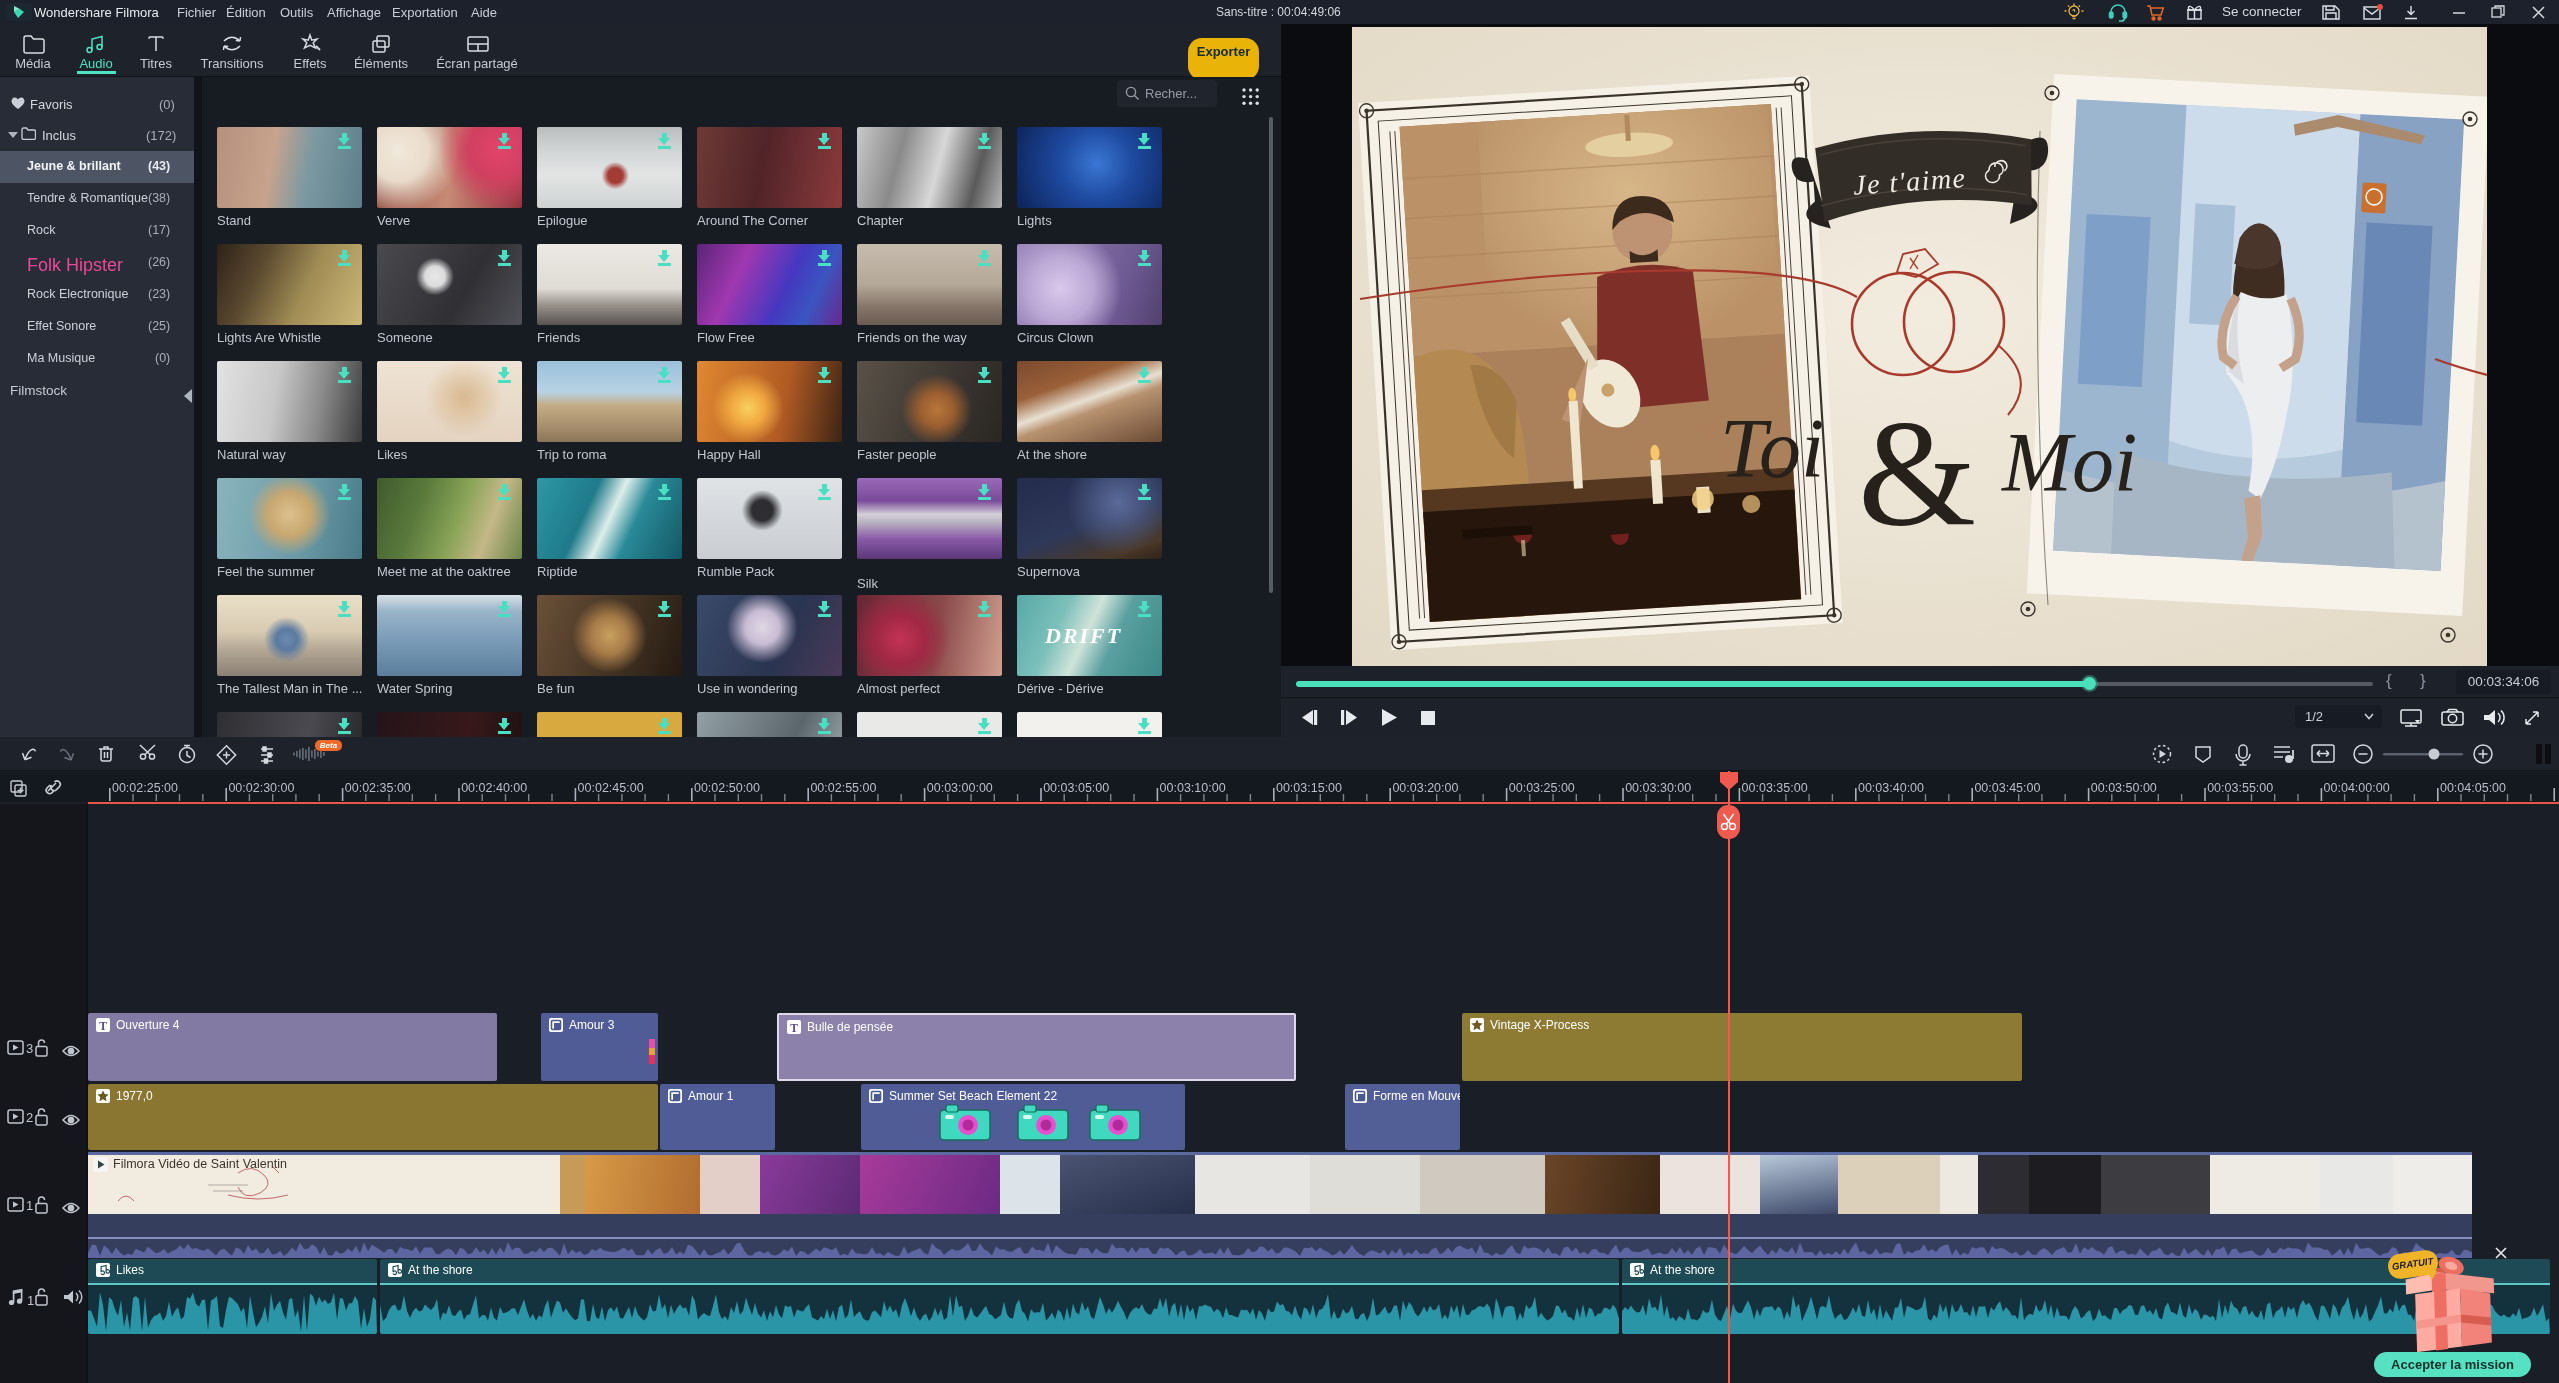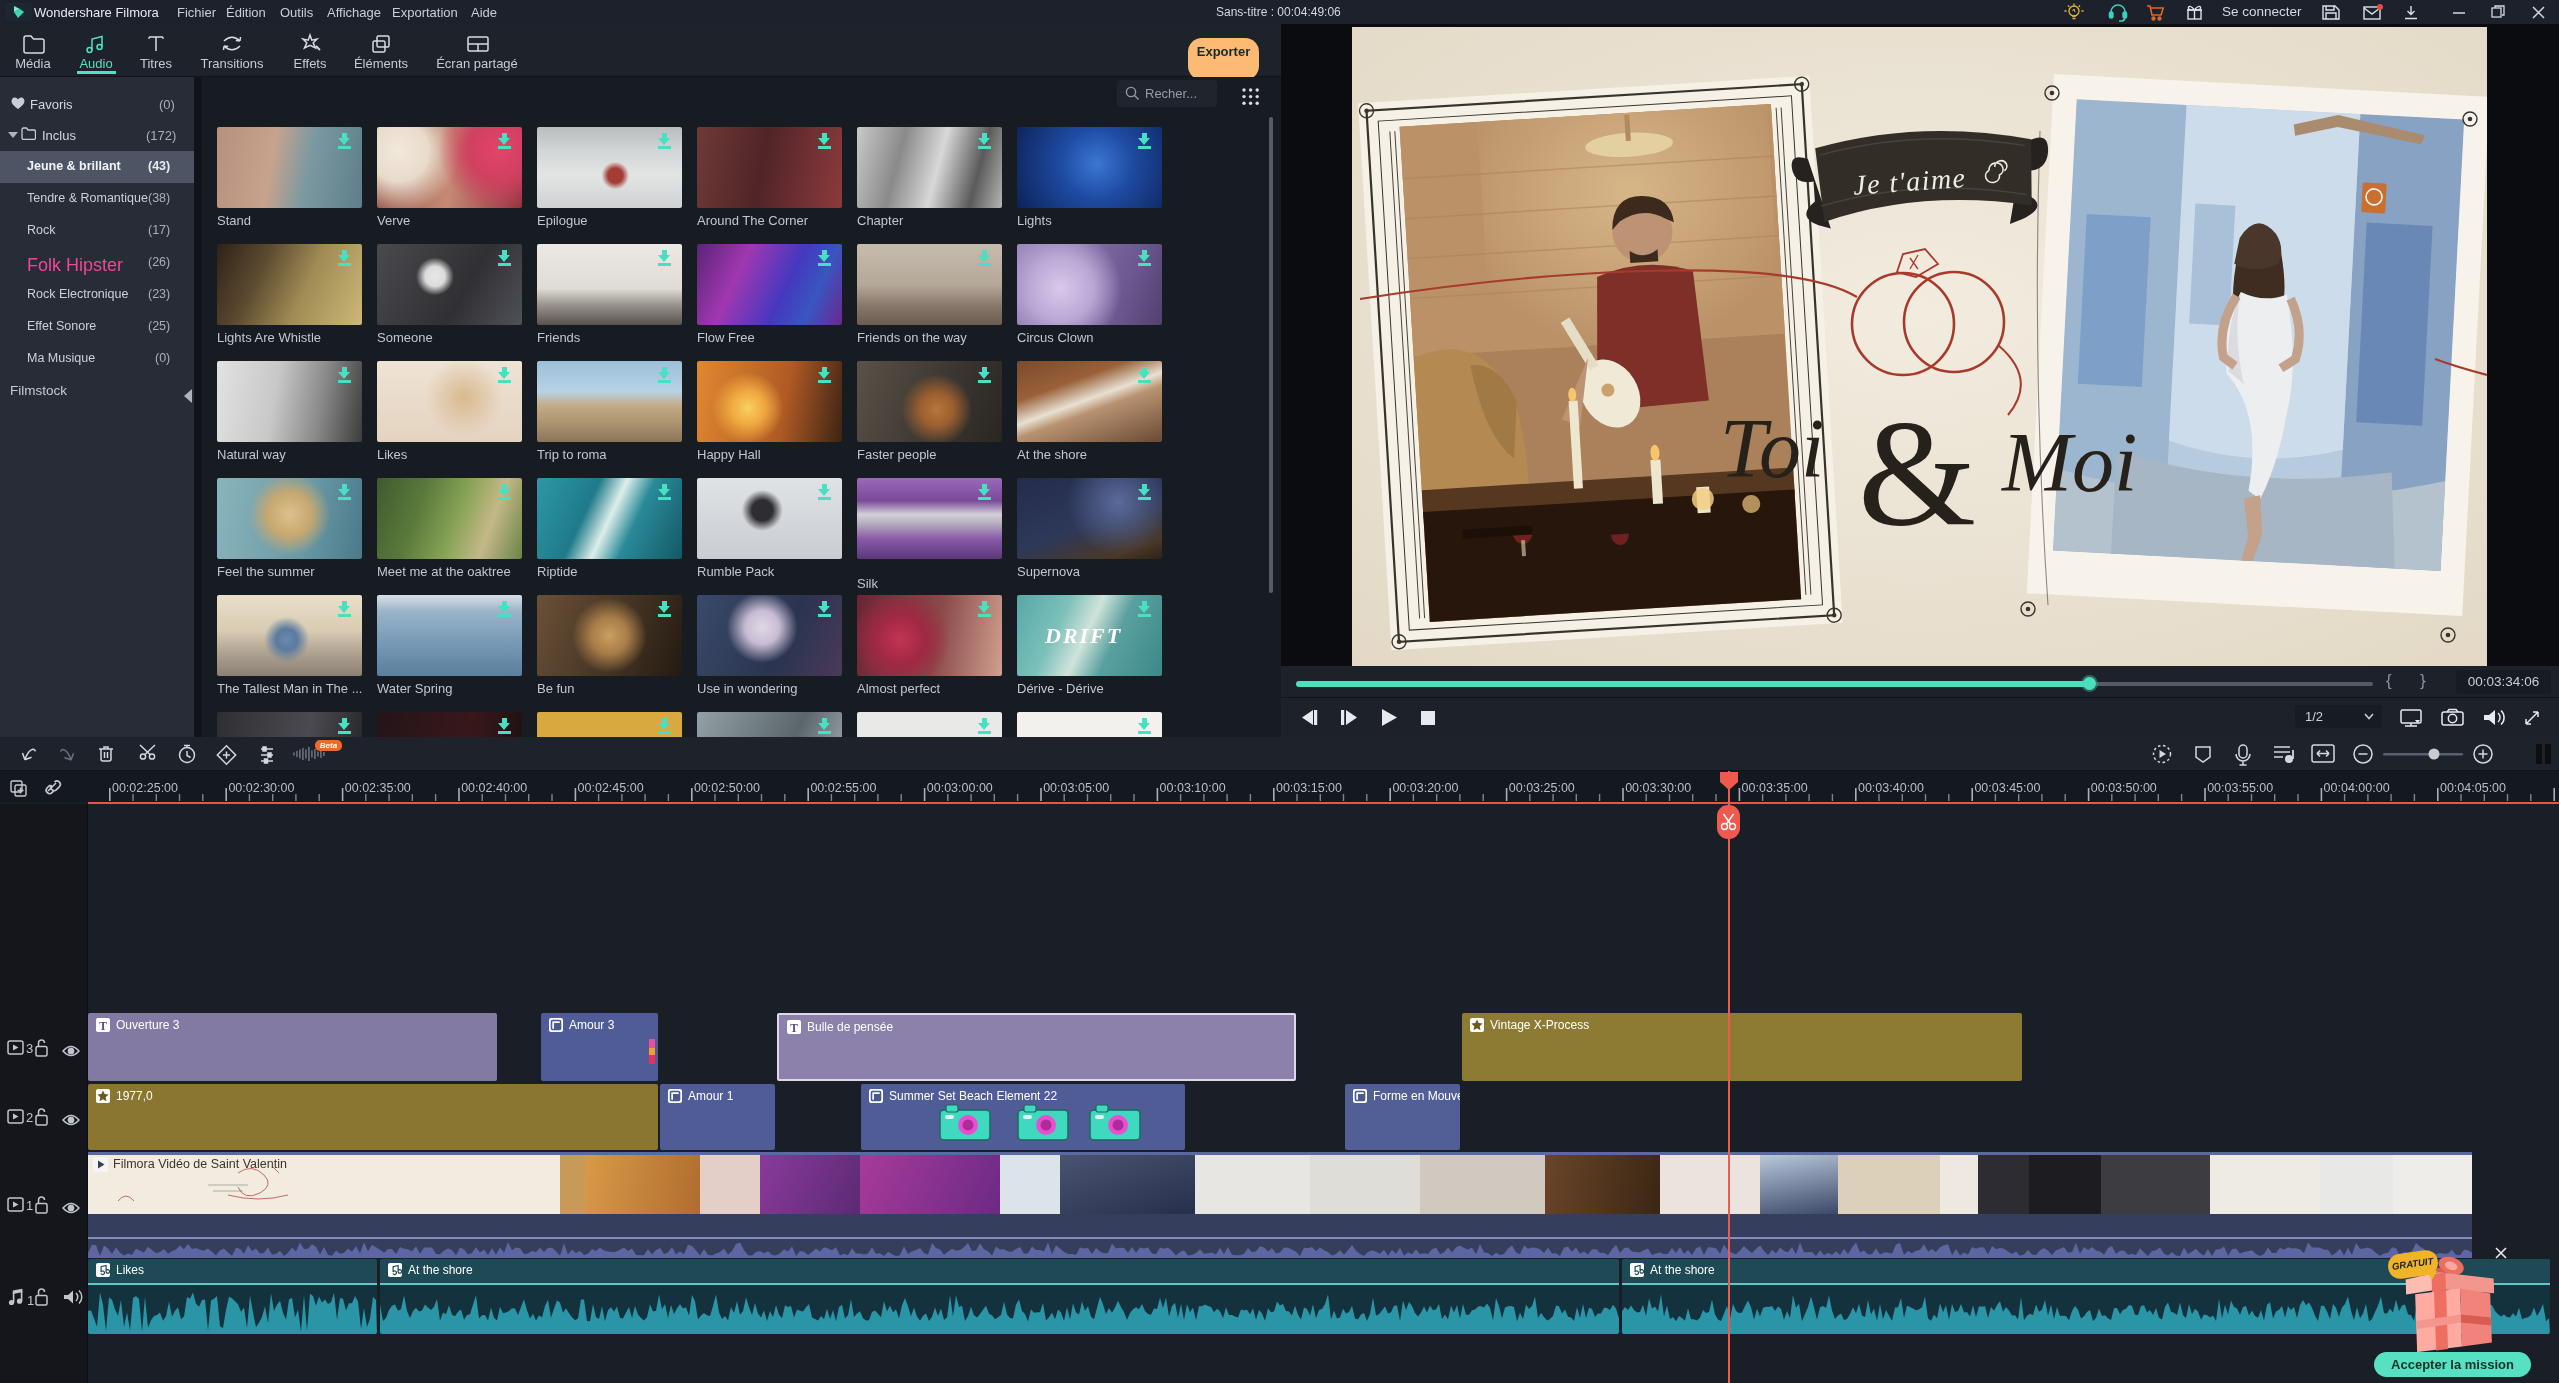--- a/index.html
+++ b/index.html
@@ -7,21 +7,21 @@
 .abs{position:absolute}
 .txt{position:absolute;white-space:nowrap}
 
 #titlebar{position:absolute;left:0;top:0;width:2559px;height:24px;background:#1c212b}
 .menu{position:absolute;top:5px;font-size:13px;color:#c9ced6}
 
 #toolbar{position:absolute;left:0;top:24px;width:1281px;height:53px;background:#1d222b;border-bottom:1px solid #10141a}
 .tab{position:absolute;top:28px;text-align:center;color:#c6cbd3;font-size:13px}
 .tab .lbl{display:block;margin-top:2px}
 .tab.active{color:#4fe3c1}
-#exporter{position:absolute;left:1188px;top:14px;width:71px;height:42px;background:#fdba74;border-radius:14px;
+#exporter{position:absolute;left:1188px;top:14px;width:71px;height:42px;background:#eab308;border-radius:14px;
  color:#122b2b;font-size:13px;font-weight:bold;text-align:center;line-height:27px}
 
 #sidebar{position:absolute;left:0;top:77px;width:194px;height:660px;background:#272c36}
 #sbsep{position:absolute;left:194px;top:77px;width:8px;height:660px;background:#10131a}
 .sbsel{position:absolute;left:0;top:74px;width:194px;height:32px;background:#4d5565}
 
 #grid{position:absolute;left:202px;top:77px;width:1079px;height:660px;background:#171b22;overflow:hidden}
 #search{position:absolute;left:915px;top:3px;width:100px;height:27px;background:#20242d;border-radius:4px;color:#959ba6;font-size:13px;line-height:27px}
 .thumb{position:absolute;width:145px;height:81px;border-radius:2px}
 .tlabel{position:absolute;width:158px;font-size:13px;color:#c2c7cf;overflow:hidden;text-overflow:ellipsis;white-space:nowrap}
@@ -877,21 +877,21 @@
         <g fill="#c0c5cd">
           <path d="M64 13 h4 l5 -4.5 v13 l-5 -4.5 h-4 z"></path>
           <path d="M76 11 a5.5 5.5 0 0 1 0 8 M79 8.5 a9 9 0 0 1 0 13" stroke="#c0c5cd" stroke-width="1.5" fill="none"></path>
         </g>
       </svg>
       <div class="clip" style="left:88px;top:276px;width:409px;height:68px;background:#837aa4;overflow:hidden">
         <span class="cliphead">
           <span class="cicon"><svg width="14" height="14" viewBox="0 0 14 14">
               <text x="7" y="11.5" text-anchor="middle" font-size="11.5" font-weight="bold" fill="#5a4a8a" font-family="Liberation Serif,serif">T</text>
             </svg></span>
-          <span class="clbl">Ouverture 3</span>
+          <span class="clbl">Ouverture 4</span>
         </span>
       </div>
       <div class="clip" style="left:541px;top:276px;width:117px;height:68px;background:#4f5c96;overflow:hidden">
         <span style="position:absolute;right:3px;top:26px;width:6px;height:9px;background:#e84fa0"></span>
         <span style="position:absolute;right:3px;top:35px;width:6px;height:7px;background:#f0a030"></span>
         <span style="position:absolute;right:3px;top:42px;width:6px;height:9px;background:#e83060"></span>
         <span class="cliphead">
           <span class="cicon"><svg width="14" height="14" viewBox="0 0 14 14">
               <rect x="2.5" y="2.5" width="9" height="9" rx="1" fill="none" stroke="#4a5a90" stroke-width="1.6"></rect>
               <rect x="5" y="5" width="6.5" height="6.5" fill="#4a5a90"></rect>

